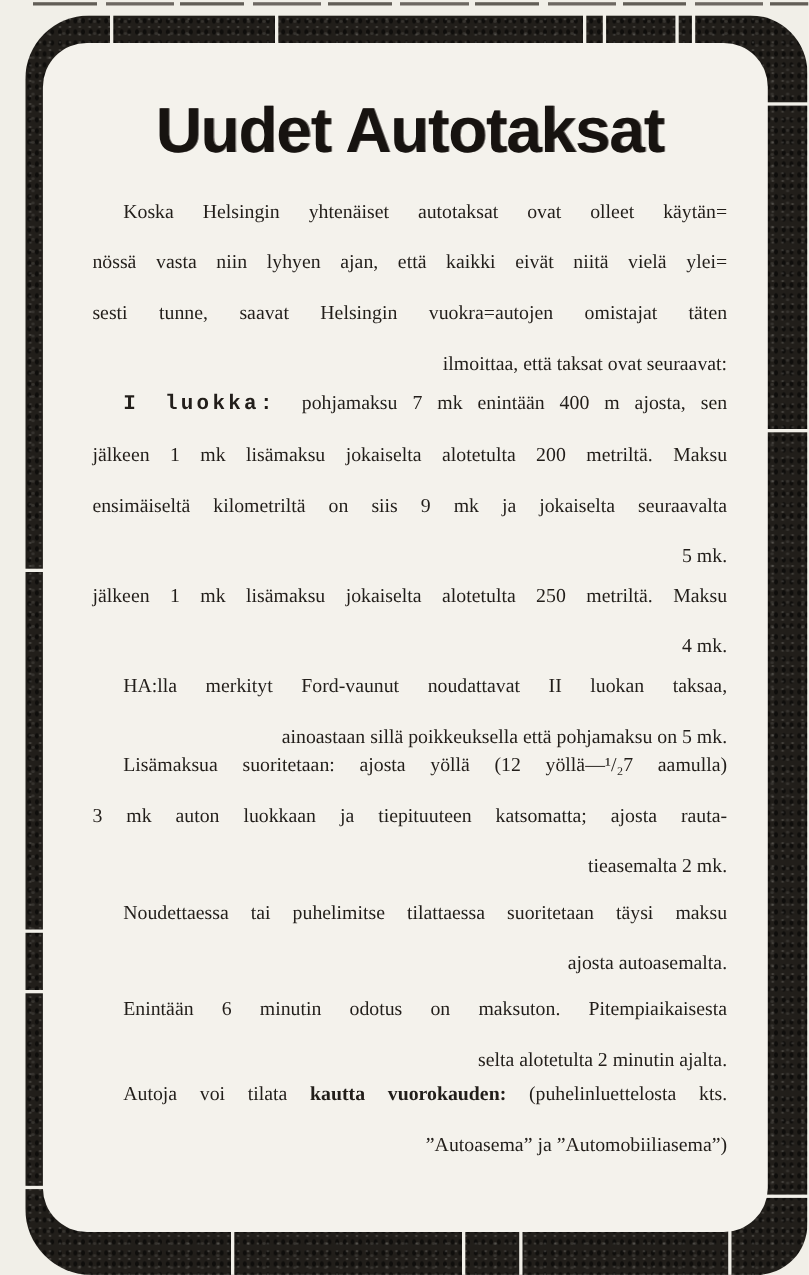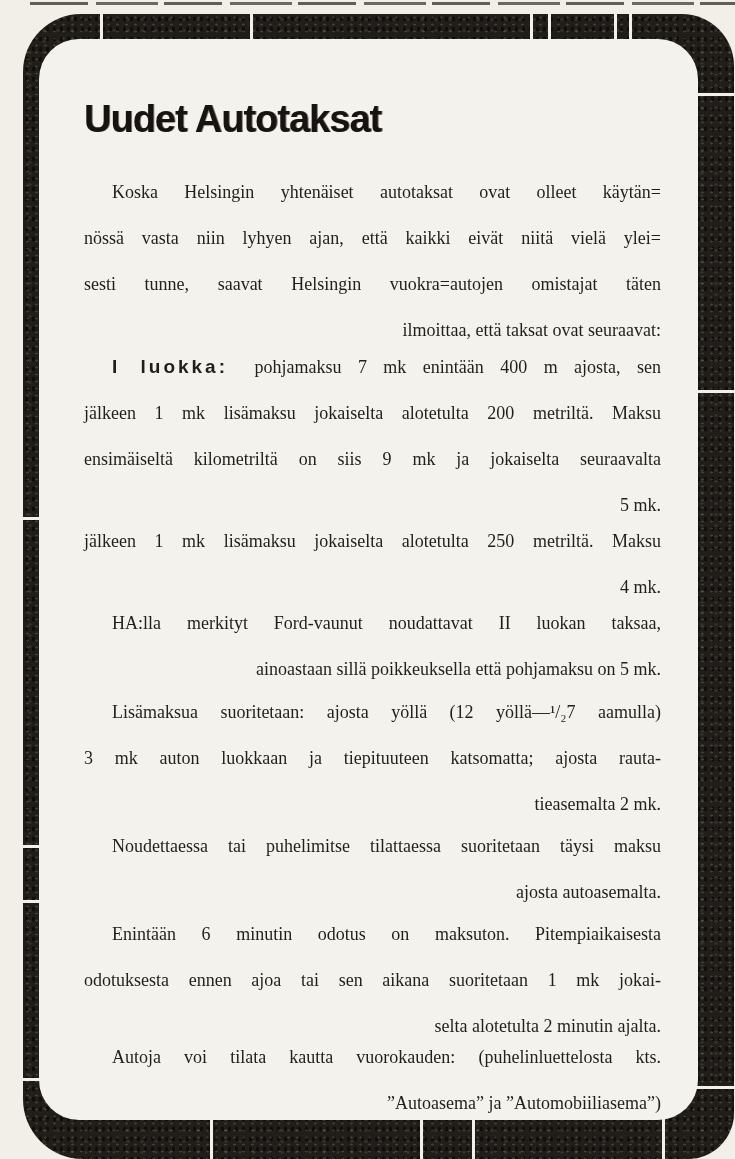--- a/index.html
+++ b/index.html
@@ -37,42 +37,42 @@
   .gap-v.left{left:22px;} .gap-v.right{right:0;}
 
   .content{
     position:absolute;left:62px;top:53px;right:38px;bottom:39px;
     padding:34px 36px 0 22px;
     color:#221e1a;
     box-sizing:border-box;
   }
   .ad-title{
     font-family:"Liberation Sans", sans-serif;
-    font-weight:bold;font-size:38px;line-height:64px;
-    letter-spacing:-1px;
+    font-weight:bold;font-size:58px;line-height:64px;
+    letter-spacing:-1px;text-align:center;
     color:#171310;margin:0 0 30px 0;
     text-shadow:1px 0 0 rgba(23,19,16,.55);
   }
   .para{font-size:18px;line-height:23px;}
   .line{white-space:normal;}
   .line.just{text-align:justify;}
   .line.just::after{content:"";display:inline-block;width:100%;height:0;}
   .line.plain{text-align:right;}
   .line.first{text-indent:28px;}
-  .b, .bold-para{font-weight:normal;}
+  .b, .bold-para{font-weight:bold;}
   .luokka{
-    font-family:Liberation Sans, sans-serif;
+    font-family:Liberation Mono, monospace;
     font-weight:bold;font-size:19px;letter-spacing:3px;
     margin-right:10px;
     margin-top:12px;
   }
   .p-intro{margin-bottom:13px}
   .p-class-1-rates{margin-bottom:13px}
   .p-class-2-rates{margin-bottom:13px}
-  .p-ford-exception{margin-bottom:20px}
+  .p-ford-exception{margin-bottom:3px}
   .p-night-surcharge{margin-bottom:19px}
   .p-pickup-note{margin-bottom:19px}
   .p-waiting-rule{margin-bottom:8px}
   .p-ordering{margin-bottom:6px}
 </style>
 </head>
 <body>
 
 <div class="top-rule"></div>
 
@@ -126,21 +126,20 @@
         <div class="line just first"><span>Lisämaksua suoritetaan: ajosta yöllä (12 yöllä—¹/₂7 aamulla)</span></div>
         <div class="line just"><span>3 mk  auton luokkaan ja tiepituuteen katsomatta; ajosta rauta-</span></div>
         <div class="line plain"><span>tieasemalta 2 mk.</span></div>
       </div>
       <div class="para p-pickup-note">
         <div class="line just first"><span>Noudettaessa tai puhelimitse tilattaessa suoritetaan täysi maksu</span></div>
         <div class="line plain"><span>ajosta autoasemalta.</span></div>
       </div>
       <div class="para p-waiting-rule">
         <div class="line just first"><span>Enintään 6 minutin odotus on maksuton.  Pitempiaikaisesta</span></div>
-        <div class="line just"><span>odotuksesta ennen ajoa tai sen aikana suoritetaan 1 mk  jokai-</span></div>
         <div class="line plain"><span>selta alotetulta 2 minutin ajalta.</span></div>
       </div>
       <div class="para p-ordering">
         <div class="line just first"><span>Autoja voi tilata </span><span class="b">kautta vuorokauden:</span><span> (puhelinluettelosta kts.</span></div>
         <div class="line plain"><span>”Autoasema” ja ”Automobiiliasema”)</span></div>
       </div>
     </div>
 
 </div>
 

